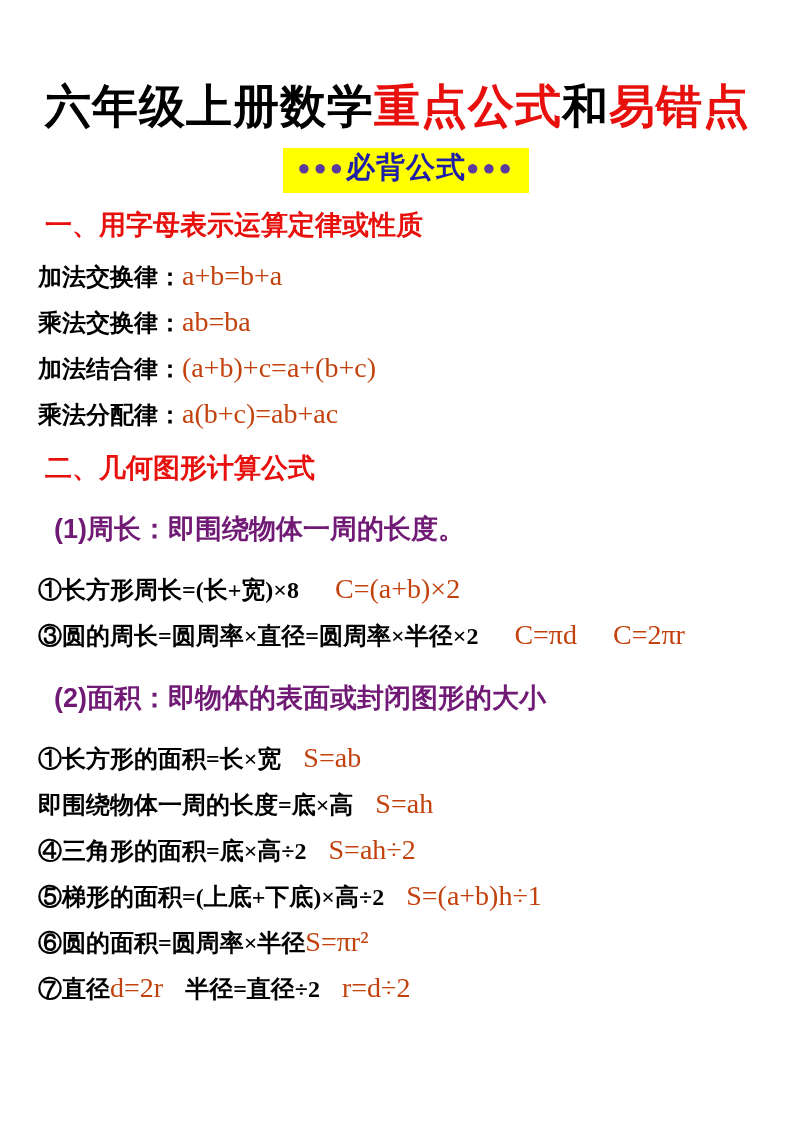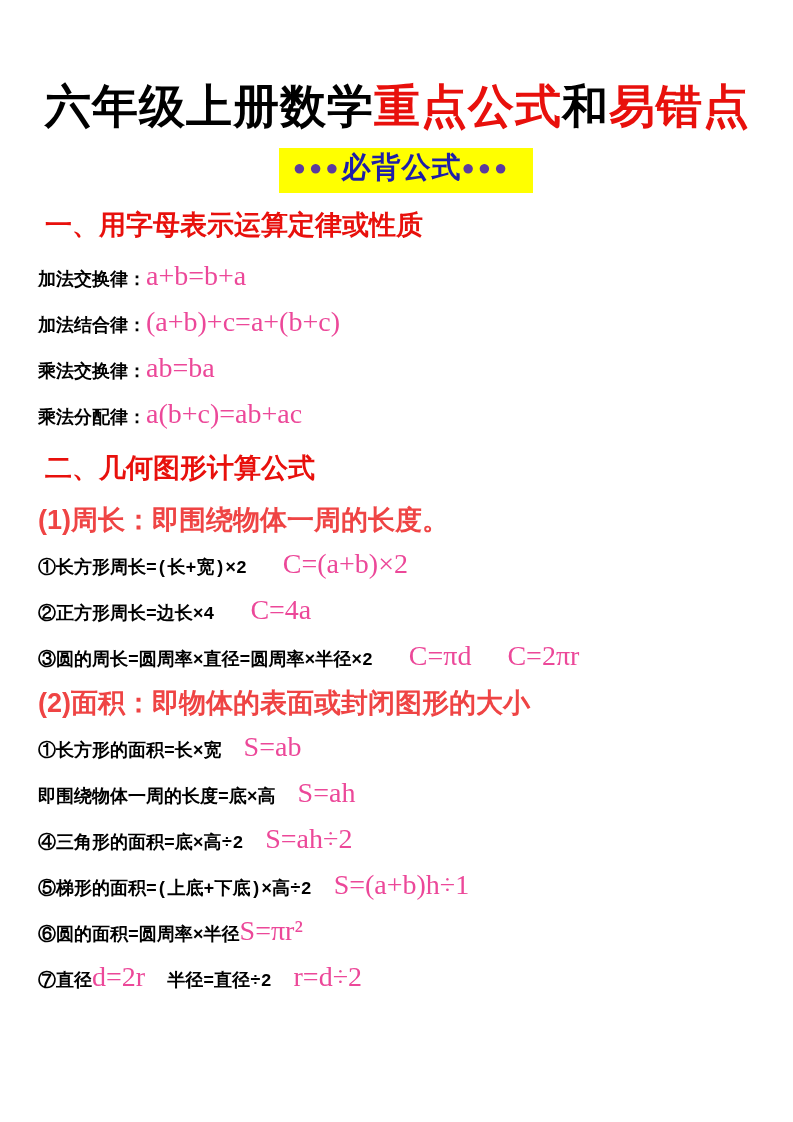--- a/index.html
+++ b/index.html
@@ -31,21 +31,21 @@
   .doc-title .t-black { color: #000000; }
   .doc-title .t-red   { color: #e8100c; }
 
   .badge-wrap {
     text-align: center;
     margin: 0 0 10px 0;
   }
   .badge {
     display: inline-block;
     background: #ffff00;
-    padding: 2px 23px 4px 14px;
+    padding: 2px 14px 4px 14px;
     line-height: 34px;
     margin-left: 17px;
   }
   .badge .dots {
     color: #5b3a9e;
     font-size: 22px;
     font-weight: bold;
     letter-spacing: 3px;
     vertical-align: 2px;
   }
@@ -57,42 +57,42 @@
   }
 
   .sec-heading {
     color: #e8100c;
     font-size: 27px;
     font-weight: 900;
     line-height: 45px;
     margin: 7px;
   }
   .sub-heading {
-    color: #ef4444;
+    color: #701a75;
     font-size: 27px;
     font-weight: 900;
     line-height: 45px;
-    margin: 0;
+    margin: 16px;
   }
   .fline {
     margin: 0;
     line-height: 42px;
     white-space: nowrap;
   }
   .seg-cn {
-    font-family: Liberation Mono, monospace;
+    font-family: Liberation Serif, serif;
     font-weight: bold;
     color: #000000;
-    font-size: 18px;
+    font-size: 24px;
     text-align: right;
   }
   .seg-m {
     font-family: "Liberation Serif", serif;
     font-weight: normal;
-    color: #ec4899;
+    color: #c2410c;
     font-size: 28px;
   }
   .seg-sp  { display: inline-block; width: 36px; }
   .seg-sps { display: inline-block; width: 22px; }
 </style>
 </head>
 <body>
 
 <div class="page">
 
@@ -100,30 +100,29 @@
 
   <div class="badge-wrap">
     <div class="badge">
       <span class="dots">●●●</span><span class="badge-text">必背公式</span><span class="dots">●●●</span>
     </div>
   </div>
 
   <h2 class="sec-heading">一、用字母表示运算定律或性质</h2>
 
   <p class="fline"><span class="seg-cn">加法交换律：</span><span class="seg-m">a+b=b+a</span></p>
+  <p class="fline"><span class="seg-cn">乘法交换律：</span><span class="seg-m">ab=ba</span></p>
   <p class="fline"><span class="seg-cn">加法结合律：</span><span class="seg-m">(a+b)+c=a+(b+c)</span></p>
-  <p class="fline"><span class="seg-cn">乘法交换律：</span><span class="seg-m">ab=ba</span></p>
   <p class="fline"><span class="seg-cn">乘法分配律：</span><span class="seg-m">a(b+c)=ab+ac</span></p>
 
   <h2 class="sec-heading">二、几何图形计算公式</h2>
 
   <h3 class="sub-heading">(1)周长：即围绕物体一周的长度。</h3>
 
-  <p class="fline"><span class="seg-cn">①长方形周长=(长+宽)×2</span><span class="seg-sp"></span><span class="seg-m">C=(a+b)×2</span></p>
-  <p class="fline"><span class="seg-cn">②正方形周长=边长×4</span><span class="seg-sp"></span><span class="seg-m">C=4a</span></p>
+  <p class="fline"><span class="seg-cn">①长方形周长=(长+宽)×8</span><span class="seg-sp"></span><span class="seg-m">C=(a+b)×2</span></p>
   <p class="fline"><span class="seg-cn">③圆的周长=圆周率×直径=圆周率×半径×2</span><span class="seg-sp"></span><span class="seg-m">C=πd</span><span class="seg-sp"></span><span class="seg-m">C=2πr</span></p>
 
   <h3 class="sub-heading">(2)面积：即物体的表面或封闭图形的大小</h3>
 
   <p class="fline"><span class="seg-cn">①长方形的面积=长×宽</span><span class="seg-sps"></span><span class="seg-m">S=ab</span></p>
   <p class="fline"><span class="seg-cn">即围绕物体一周的长度=底×高</span><span class="seg-sps"></span><span class="seg-m">S=ah</span></p>
   <p class="fline"><span class="seg-cn">④三角形的面积=底×高÷2</span><span class="seg-sps"></span><span class="seg-m">S=ah÷2</span></p>
   <p class="fline"><span class="seg-cn">⑤梯形的面积=(上底+下底)×高÷2</span><span class="seg-sps"></span><span class="seg-m">S=(a+b)h÷1</span></p>
   <p class="fline"><span class="seg-cn">⑥圆的面积=圆周率×半径</span><span class="seg-m">S=πr²</span></p>
   <p class="fline"><span class="seg-cn">⑦直径</span><span class="seg-m">d=2r</span><span class="seg-sps"></span><span class="seg-cn">半径=直径÷2</span><span class="seg-sps"></span><span class="seg-m">r=d÷2</span></p>

